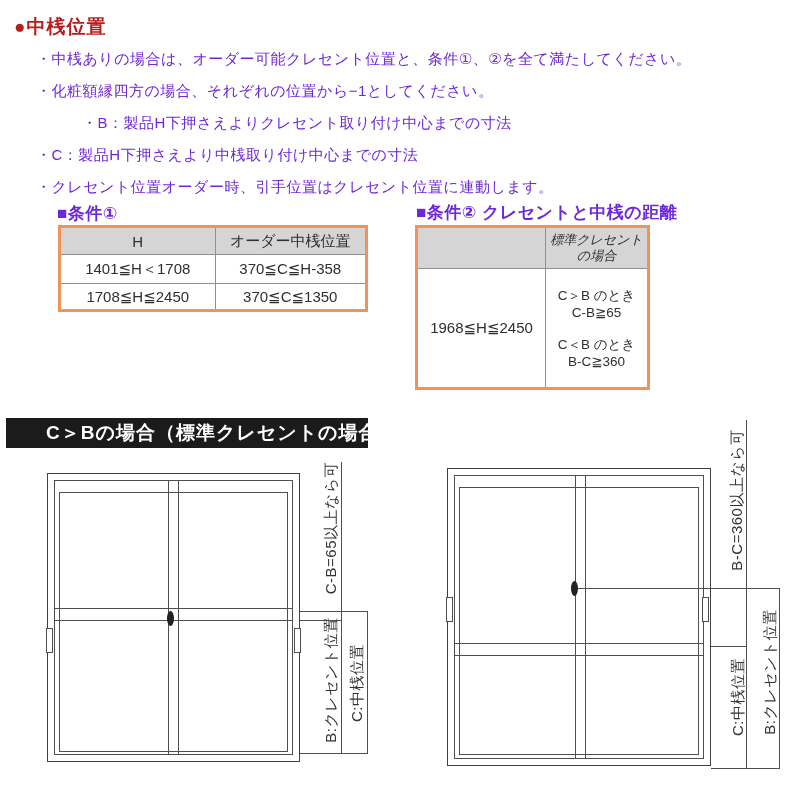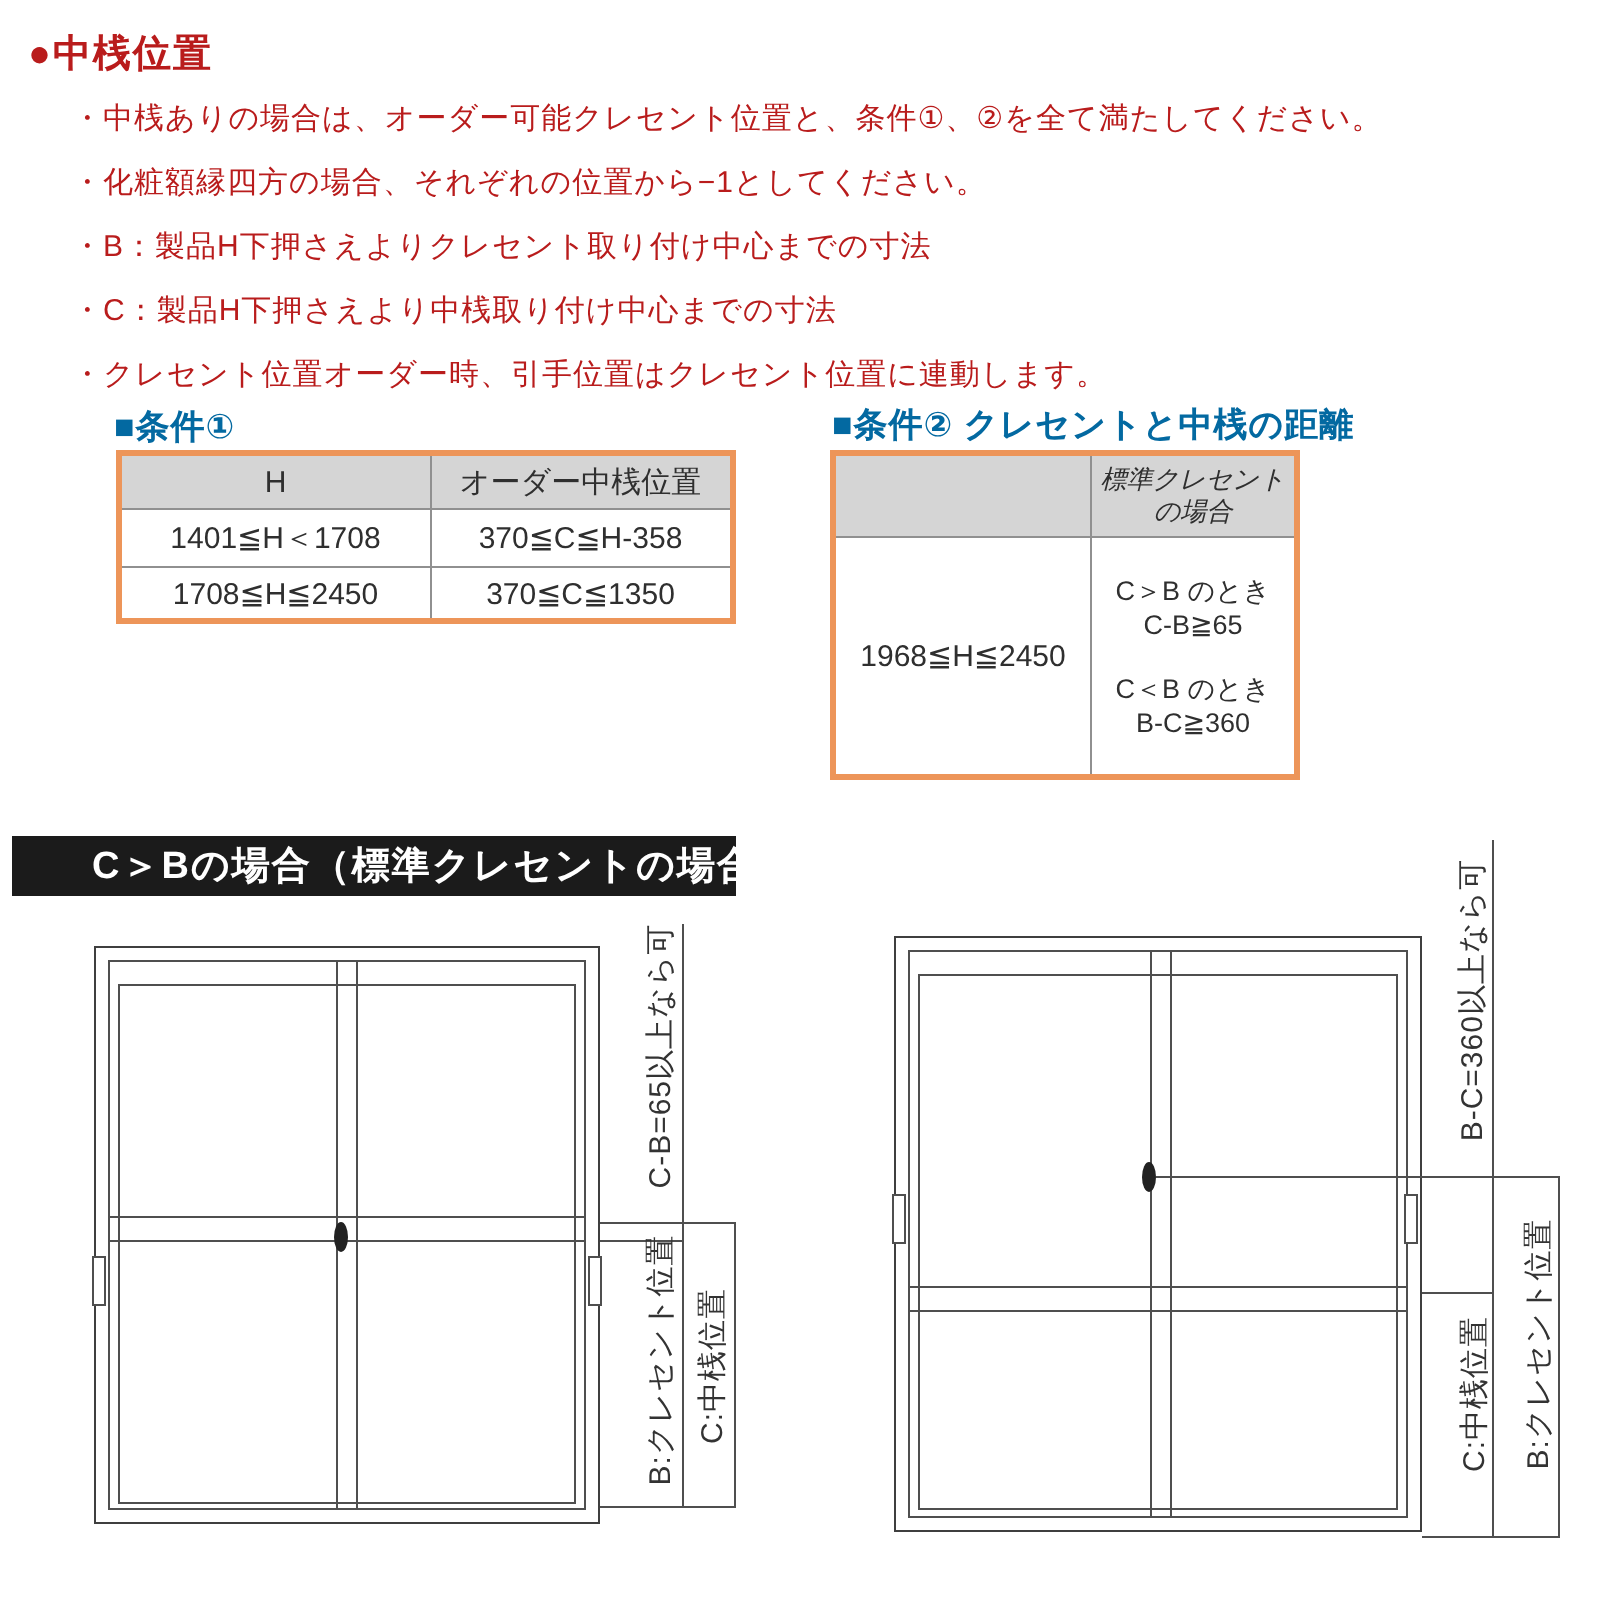--- a/index.html
+++ b/index.html
@@ -1,20 +1,20 @@
 <!DOCTYPE html>
 <html><head>
 <meta charset="utf-8">
 <style>
   html,body{margin:0;padding:0;background:#fff;}
   .canvas{position:relative;width:800px;height:800px;background:#ffffff;overflow:hidden;
           font-family:"Liberation Sans","DejaVu Sans",sans-serif;color:#333;}
   .page-title{position:absolute;left:14px;top:14px;font-size:19px;font-weight:bold;color:#b91c1c;letter-spacing:1px;}
-  .note{position:absolute;left:36px;font-size:15px;color:#b91c1c;letter-spacing:0.5px;white-space:nowrap;}
-  .cond-heading{position:absolute;font-size:17px;font-weight:bold;color:#0369a1;letter-spacing:0.5px;}
+  .note{position:absolute;left:36px;font-size:15px;color:#6d28d9;letter-spacing:0.5px;white-space:nowrap;}
+  .cond-heading{position:absolute;font-size:17px;font-weight:bold;color:#6d28d9;letter-spacing:0.5px;}
   table.spec{position:absolute;border-collapse:collapse;table-layout:fixed;background:#fff;}
   table.spec td{border:1px solid #909090;text-align:center;vertical-align:middle;
                 font-size:15px;color:#2f2f2f;padding:0;}
   .hdr{background:#d5d5d5;}
   .title-bar{position:absolute;background:#1b1b1b;color:#ffffff;font-weight:bold;font-size:19px;
              display:flex;align-items:center;padding-left:9px;letter-spacing:1px;box-sizing:border-box;white-space:nowrap;}
   .ln{position:absolute;background:#4f4f4f;}
   .frame{position:absolute;border:1px solid #4f4f4f;box-sizing:border-box;background:transparent;}
   .handle{position:absolute;border:1px solid #4f4f4f;background:#fff;box-sizing:border-box;}
   .crescent{position:absolute;background:#222;border-radius:50%;}
@@ -28,21 +28,21 @@
 <body>
 
 <div class="canvas">
 
   <div class="page-title">
     <span>●</span><span>中桟位置</span>
   </div>
 
   <div class="note" style="top:50px;">・中桟ありの場合は、オーダー可能クレセント位置と、条件①、②を全て満たしてください。</div>
   <div class="note" style="top:82px;">・化粧額縁四方の場合、それぞれの位置から−1としてください。</div>
-  <div class="note" style="top:114px;">・B：製品H下押さえよりクレセント取り付け中心までの寸法</div>
+  <div class="note" style="top:114px;margin-left:46px;">・B：製品H下押さえよりクレセント取り付け中心までの寸法</div>
   <div class="note" style="top:146px;">・C：製品H下押さえより中桟取り付け中心までの寸法</div>
   <div class="note" style="top:178px;">・クレセント位置オーダー時、引手位置はクレセント位置に連動します。</div>
 
   <div class="cond-heading" style="left:57px;top:202px;">■条件①</div>
   <table class="spec" style="left:58px;top:225px;width:310px;border:3px solid #ED9559;">
     <tbody>
         <tr style="height:28px;">
       <td class="hdr" style="width:50%;">H</td>
       <td class="hdr">オーダー中桟位置</td>
     </tr>

